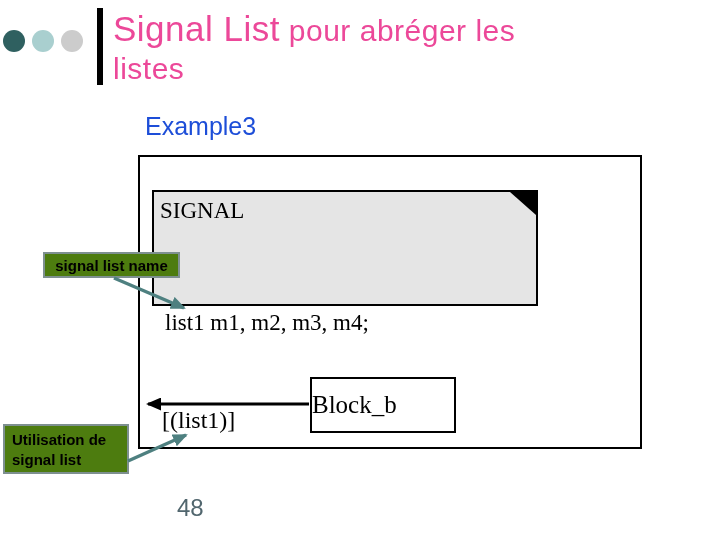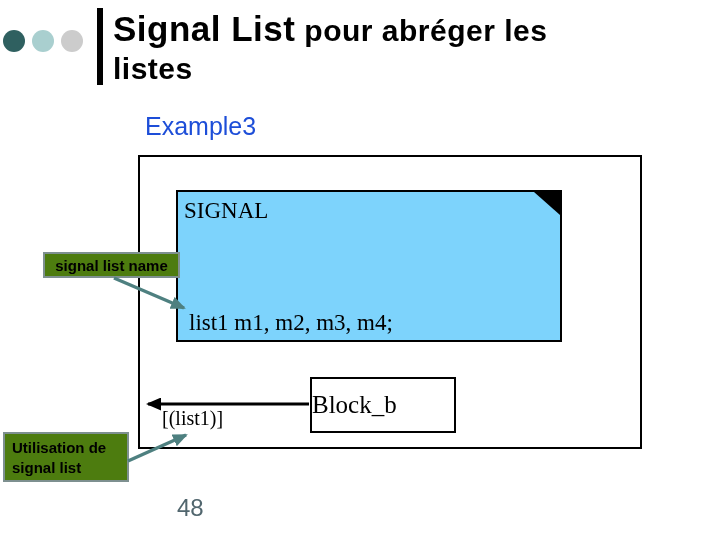--- a/index.html
+++ b/index.html
@@ -8,44 +8,44 @@
   .slide { position:absolute; left:0; top:0; width:720px; height:540px; background:#ffffff; }
 
   
   .dot { position:absolute; width:22px; height:22px; border-radius:50%; top:30px; }
   .dot1 { left:3px;  background:#2F6060; }
   .dot2 { left:32px; background:#A9CFCF; }
   .dot3 { left:61px; background:#CCCCCC; }
   .accent-bar { position:absolute; left:97px; top:8px; width:6px; height:77px; background:#000000; }
 
   
-  .title { position:absolute; left:113px; top:8px; color:#000000; width:520px;font-weight:bold; }
+  .title { position:absolute; left:113px; top:8px; color:#ec4899; width:520px; }
   .title .line1 { font-size:30px; line-height:42px; letter-spacing:0.5px; white-space:nowrap; }
   .title .line1 .big { font-size:35px; }
   .title .line2 { font-size:30px; line-height:34px; letter-spacing:0.5px; }
 
   .example-label { position:absolute; left:145px; top:112px; font-size:25px; color:#1d4ed8; }
 
   
   .outer-frame { position:absolute; left:138px; top:155px; width:504px; height:294px; border:2px solid #000000; background:#ffffff; box-sizing:border-box; }
-  .code-box { position:absolute; left:176px; top:190px; width:386px; height:152px; border:2px solid #000000; background:#7dd3fc; box-sizing:border-box; }
+  .code-box { position:absolute; left:152px; top:190px; width:386px; height:116px; border:2px solid #000000; background:#e5e5e5; box-sizing:border-box; }
   .code-box .fold { position:absolute; right:0; top:0; width:26px; height:23px; background:#000000; -webkit-clip-path:polygon(0 0,100% 0,100% 100%); clip-path:polygon(0 0,100% 0,100% 100%); }
   .code-line { position:absolute; font-family:"Liberation Serif", serif; font-size:23px; color:#000000; white-space:nowrap; }
   .cl1 { left:6px;  top:6px;  }
   .cl2 { left:20px; top:34px; }
   .cl3 { left:7px;  top:92px; }
   .cl4 { left:11px; top:118px; }
 
   
   .callout { position:absolute; border:2px solid #7E9090; background:#4d7c0f; color:#000000; font-weight:bold; font-size:15px; box-sizing:border-box; }
   .callout-name { left:43px; top:252px; width:137px; height:26px; display:flex; align-items:center; justify-content:center; }
-  .callout-usage { left:3px; top:424px; width:126px; height:50px; padding:4px 0 0 7px; line-height:20px;margin-top:8px; }
+  .callout-usage { left:3px; top:424px; width:126px; height:50px; padding:4px 0 0 7px; line-height:20px; }
 
   
-  .usage-expr { position:absolute; left:162px; top:407px; font-family:"Liberation Serif", serif; font-size:20px; color:#000000; }
+  .usage-expr { position:absolute; left:162px; top:407px; font-family:"Liberation Serif", serif; font-size:24px; color:#000000; }
   .block-box { position:absolute; left:310px; top:377px; width:146px; height:56px; border:2px solid #000000; background:#ffffff; box-sizing:border-box; display:flex; align-items:center; justify-content:flex-start; }
   .block-box .lbl { font-family:"Liberation Serif", serif; font-size:25px; color:#000000; }
 
   .page-number { position:absolute; left:177px; top:494px; font-size:24px; color:#51666E; }
 
   .arrow-layer { position:absolute; left:0; top:0; width:720px; height:540px; pointer-events:none; }
 </style>
 </head>
 <body>
 

